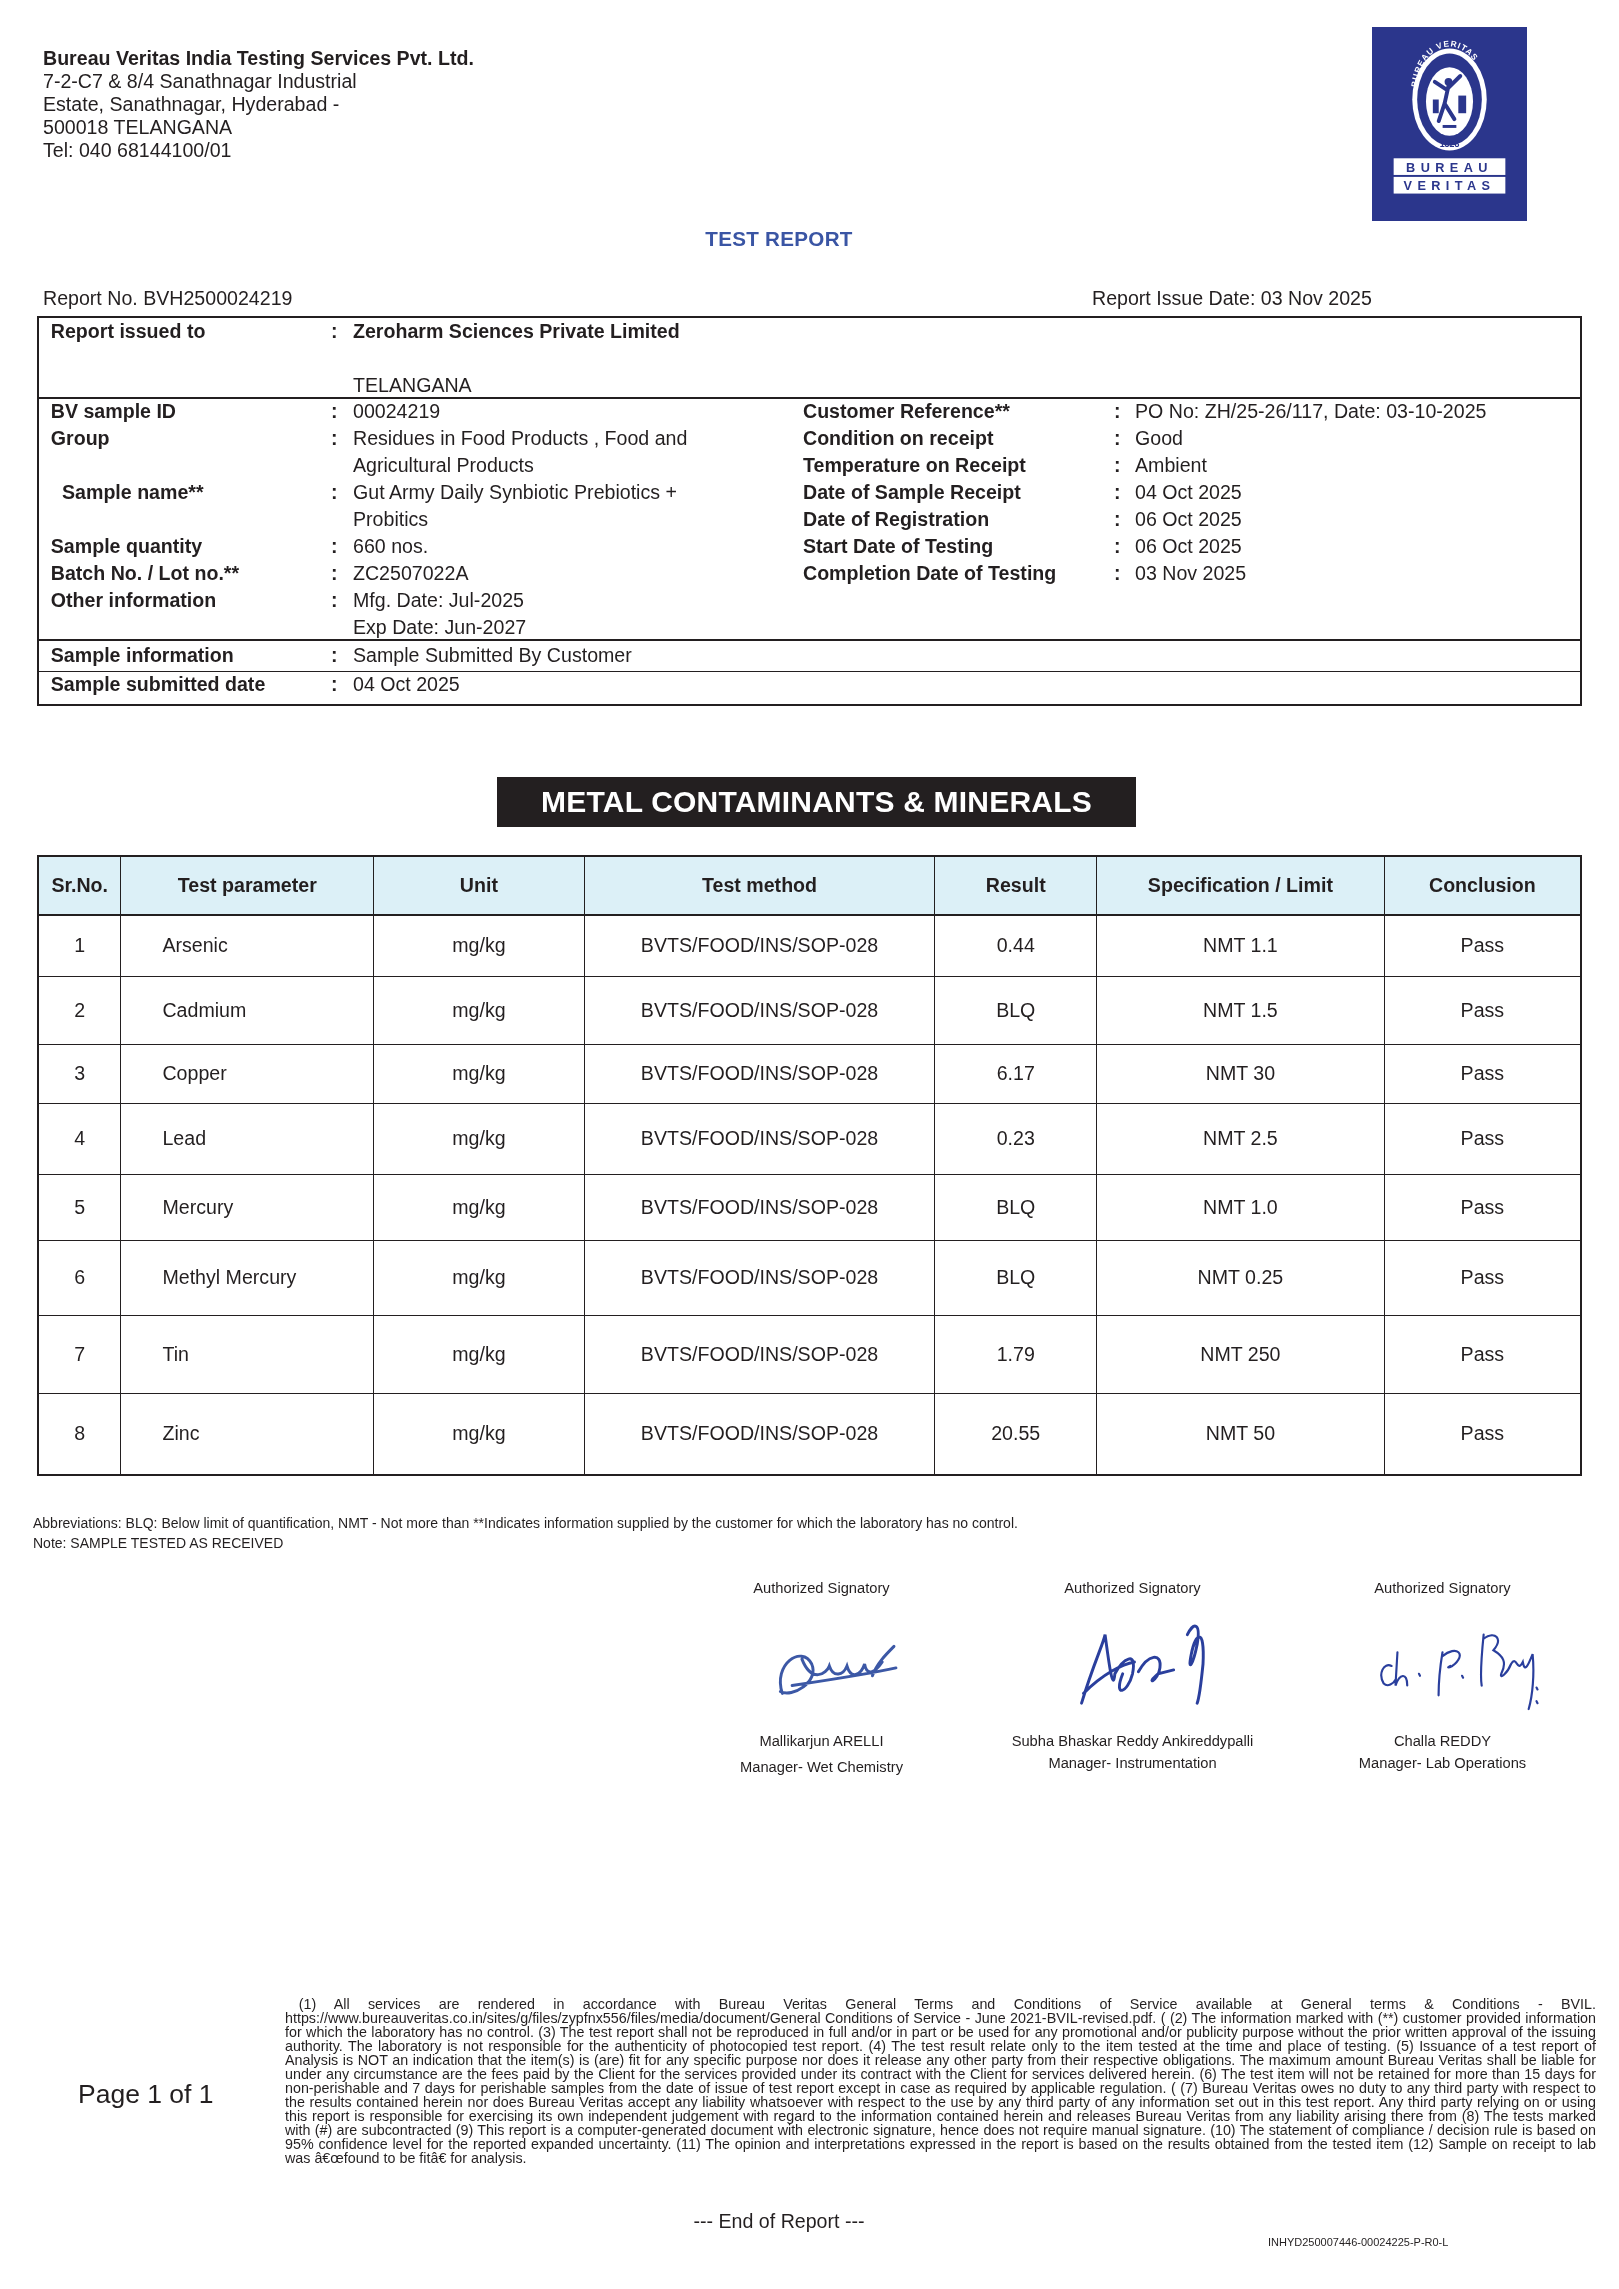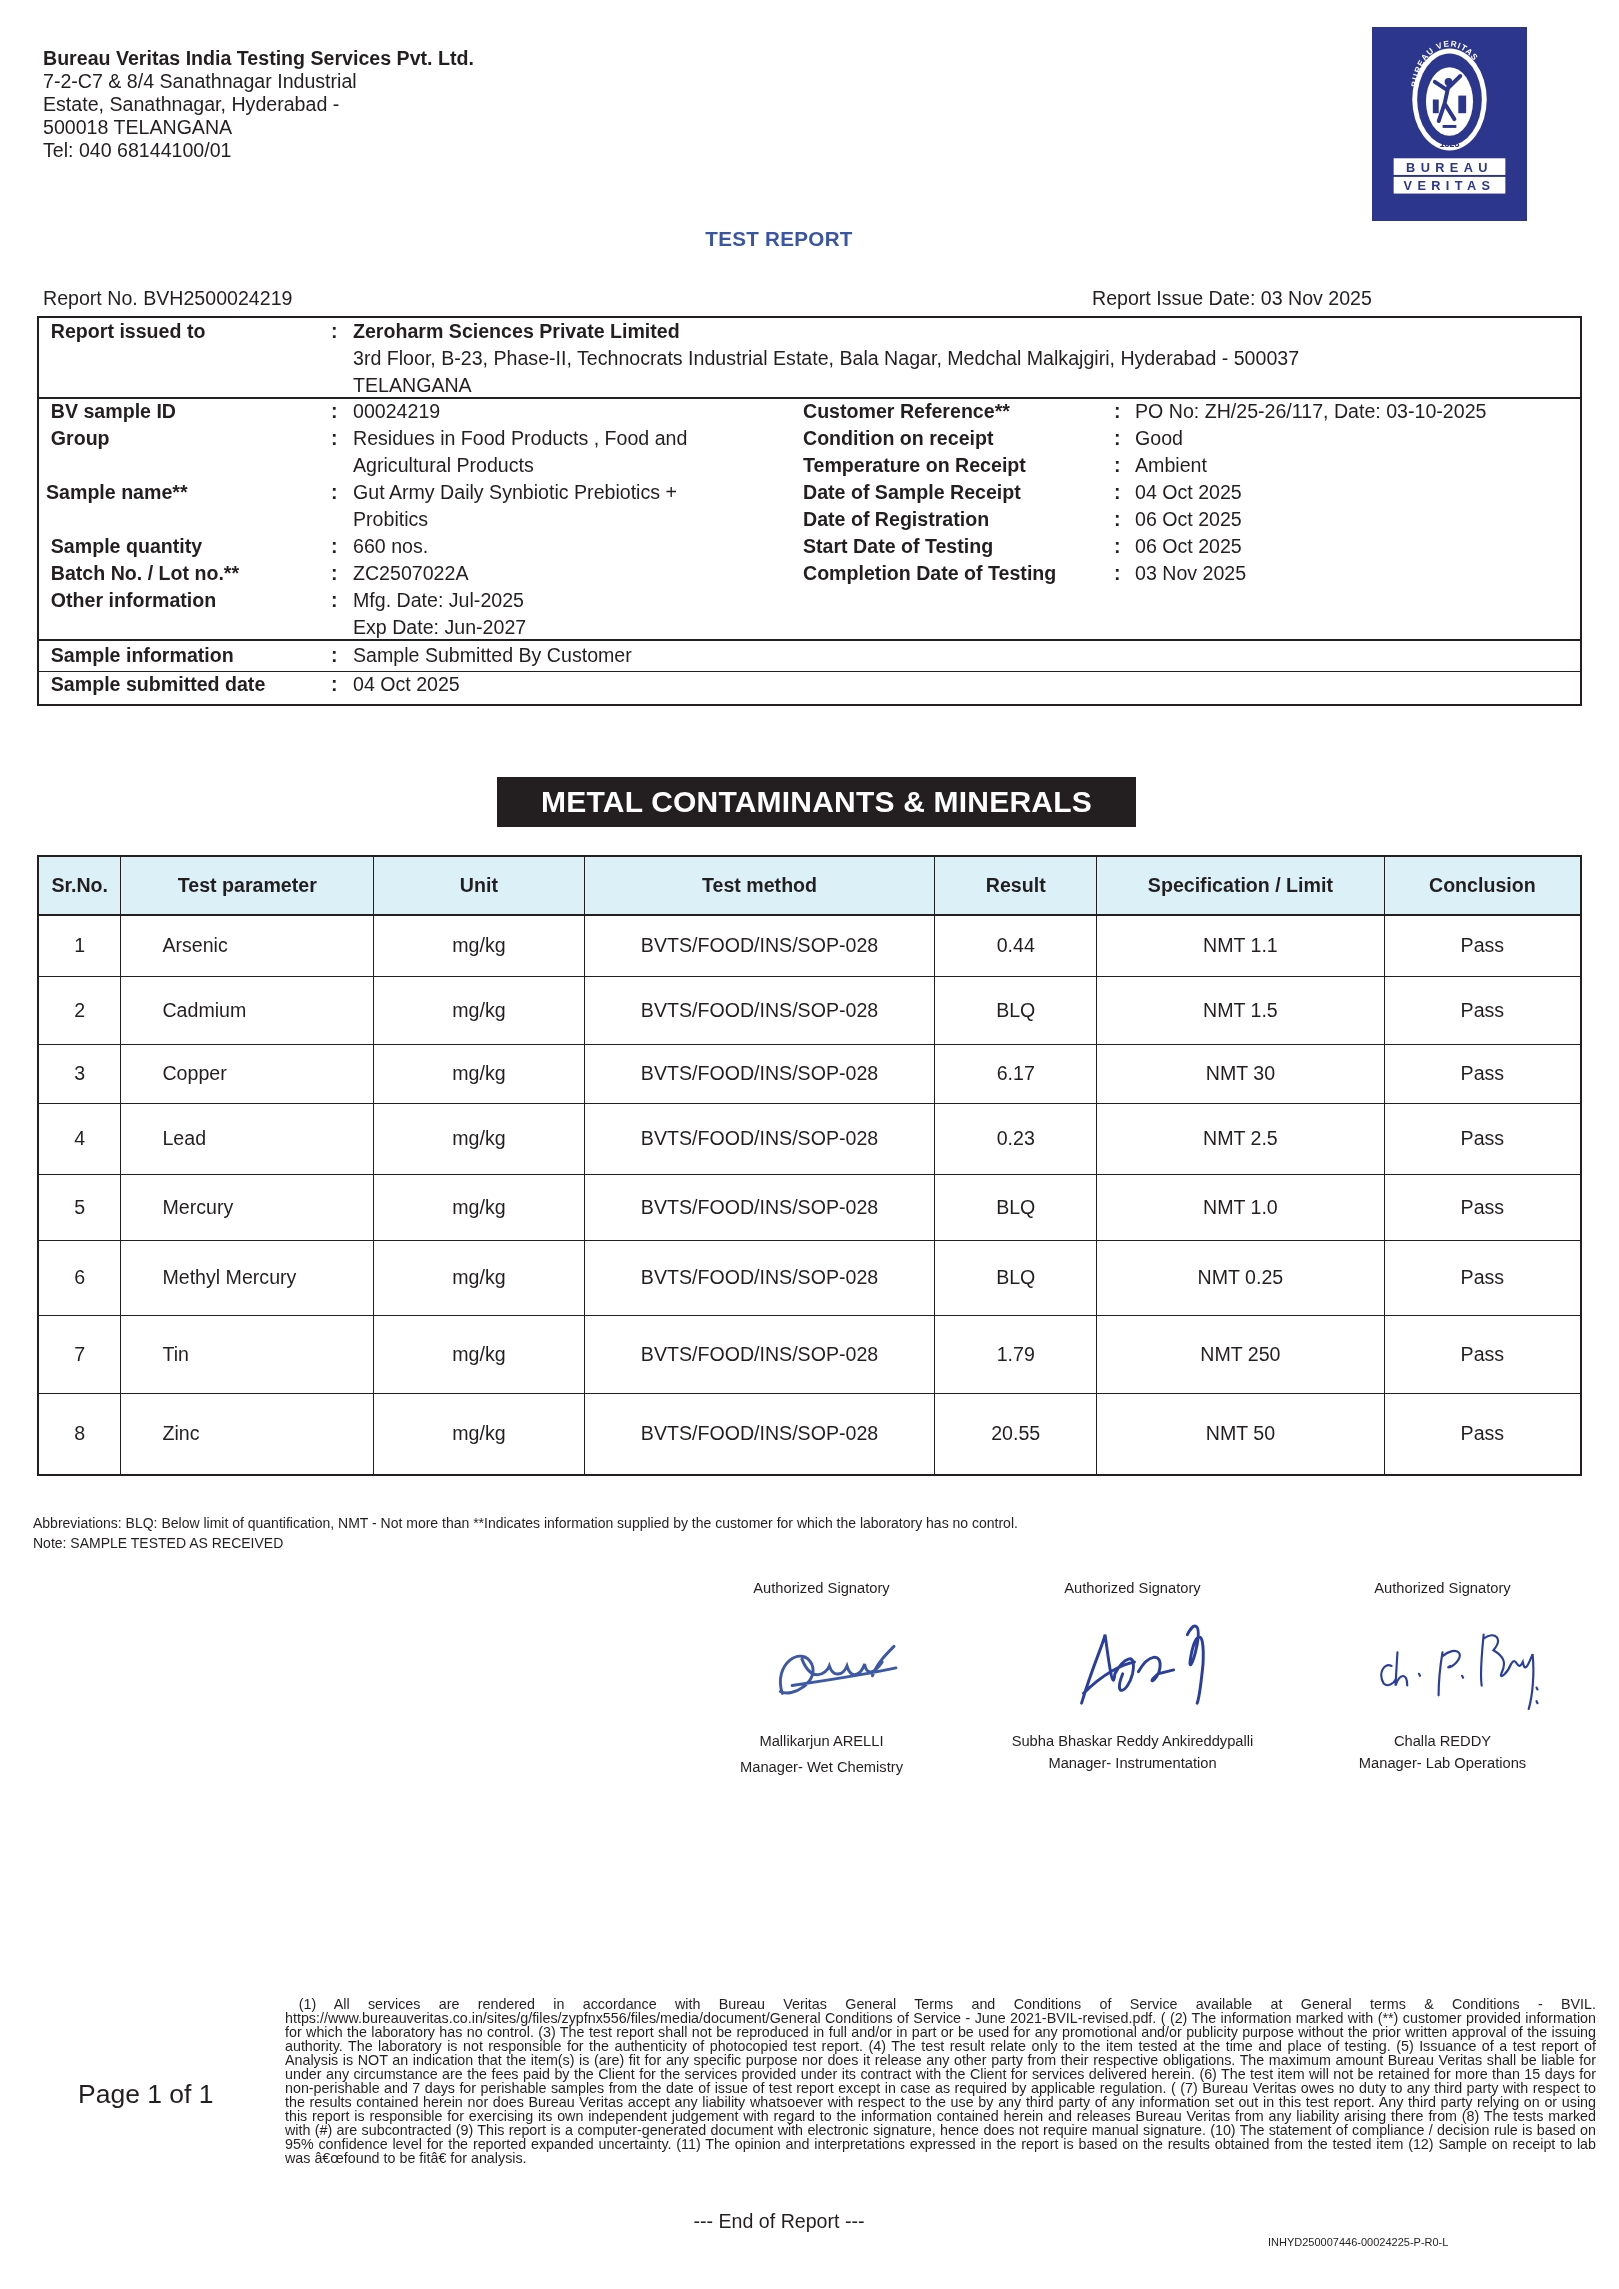--- a/index.html
+++ b/index.html
@@ -94,36 +94,35 @@
 
 <div class="abs title">TEST REPORT</div>
 <div class="abs report-no">Report No. BVH2500024219</div>
 <div class="abs issue-date">Report Issue Date: 03 Nov 2025</div>
 
 <div class="abs infobox">
 
   <div class="row" style="left:11.8px; top:0px;"><span class="lbl">Report issued to</span></div>
   <div class="row colon" style="left:292px; top:0px;">:</div>
   <div class="row lbl" style="left:314px; top:0px;">Zeroharm Sciences Private Limited</div>
-  <div class="row" style="left:314px; top:27px;">3rd Floor, B-23, Phase-II, Technocrats Industrial Estate, Bala Nagar, Medchal Malkajgiri, Hyderabad - 500037</div>
   <div class="row" style="left:314px; top:54px;">TELANGANA</div>
 
   <div class="sep" style="top:79px;"></div>
 
   <div>
     <div class="row lbl" style="left:11.8px; top:80px;">BV sample ID</div>
     <div class="row colon" style="left:292px; top:80px;">:</div>
     <div class="row" style="left:314px; top:80px;">00024219</div>
 
     <div class="row lbl" style="left:11.8px; top:107px;">Group</div>
     <div class="row colon" style="left:292px; top:107px;">:</div>
     <div class="row" style="left:314px; top:107px;">Residues in Food Products , Food and</div>
     <div class="row" style="left:314px; top:134px;">Agricultural Products</div>
 
-    <div class="row lbl" style="left:7px; top:161px;">Sample name**</div>
+    <div class="row lbl" style="left:23px; top:161px;">Sample name**</div>
     <div class="row colon" style="left:292px; top:161px;">:</div>
     <div class="row" style="left:314px; top:161px;">Gut Army Daily Synbiotic Prebiotics +</div>
     <div class="row" style="left:314px; top:188px;">Probitics</div>
 
     <div class="row lbl" style="left:11.8px; top:215px;">Sample quantity</div>
     <div class="row colon" style="left:292px; top:215px;">:</div>
     <div class="row" style="left:314px; top:215px;">660 nos.</div>
 
     <div class="row lbl" style="left:11.8px; top:242px;">Batch No. / Lot no.**</div>
     <div class="row colon" style="left:292px; top:242px;">:</div>

